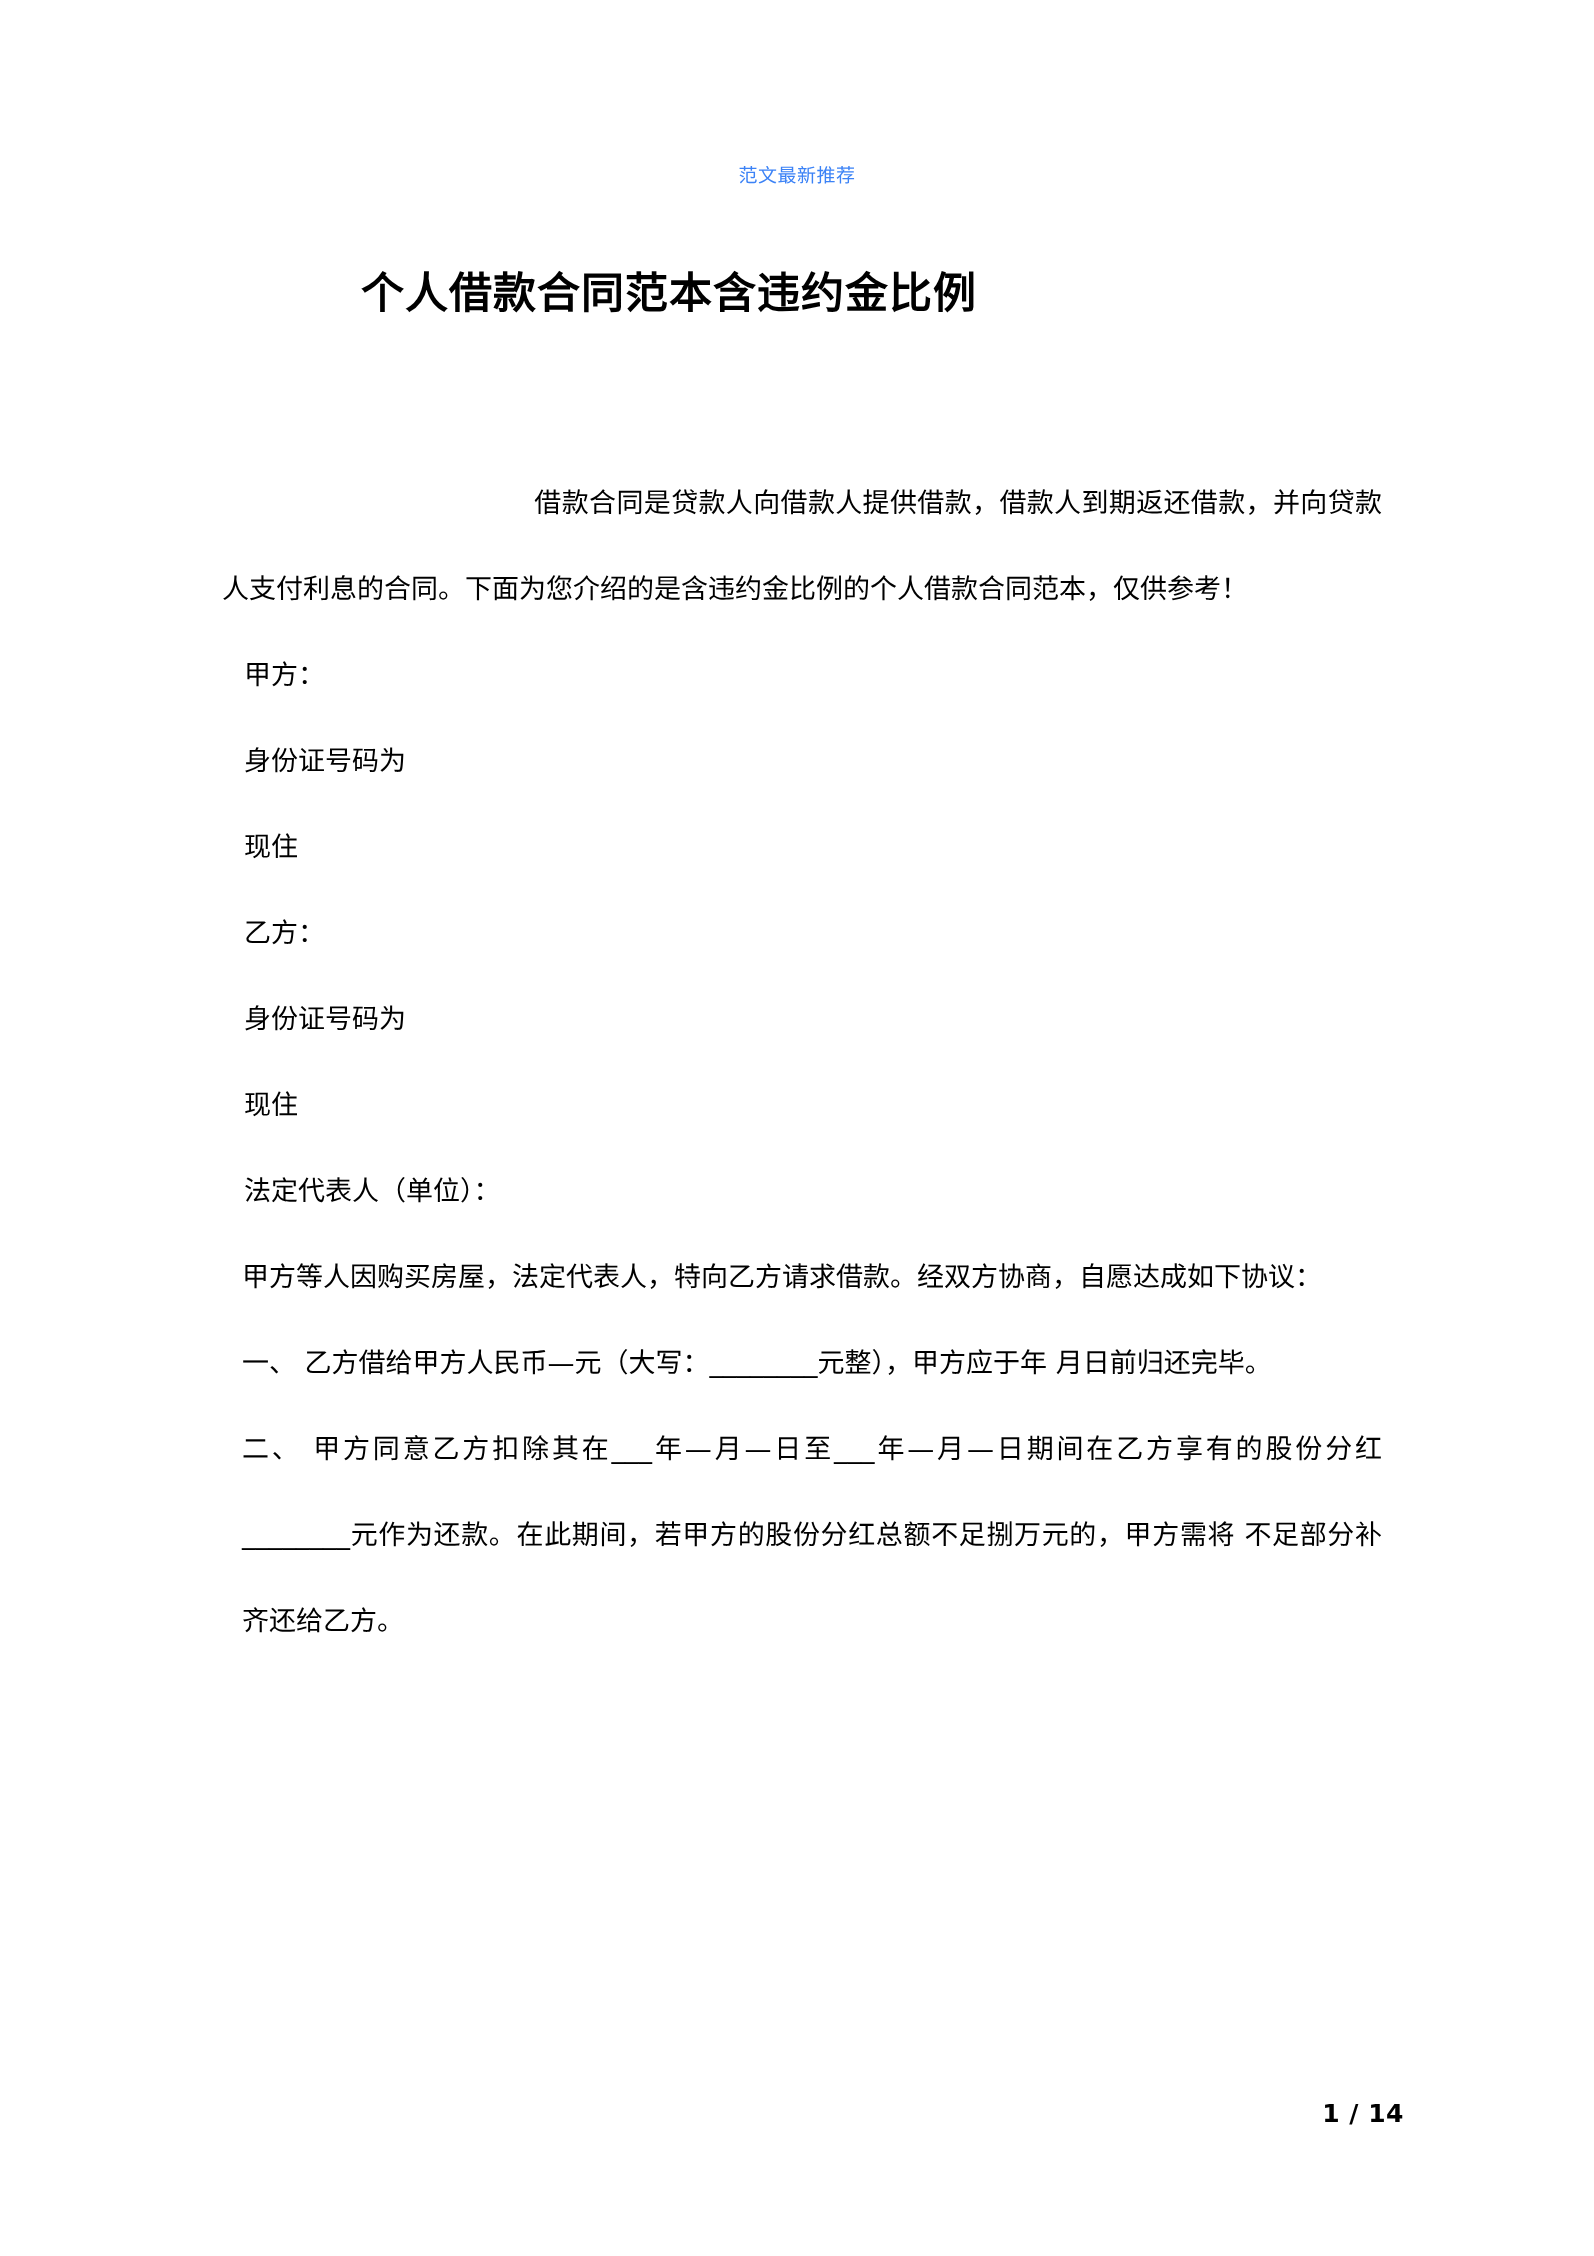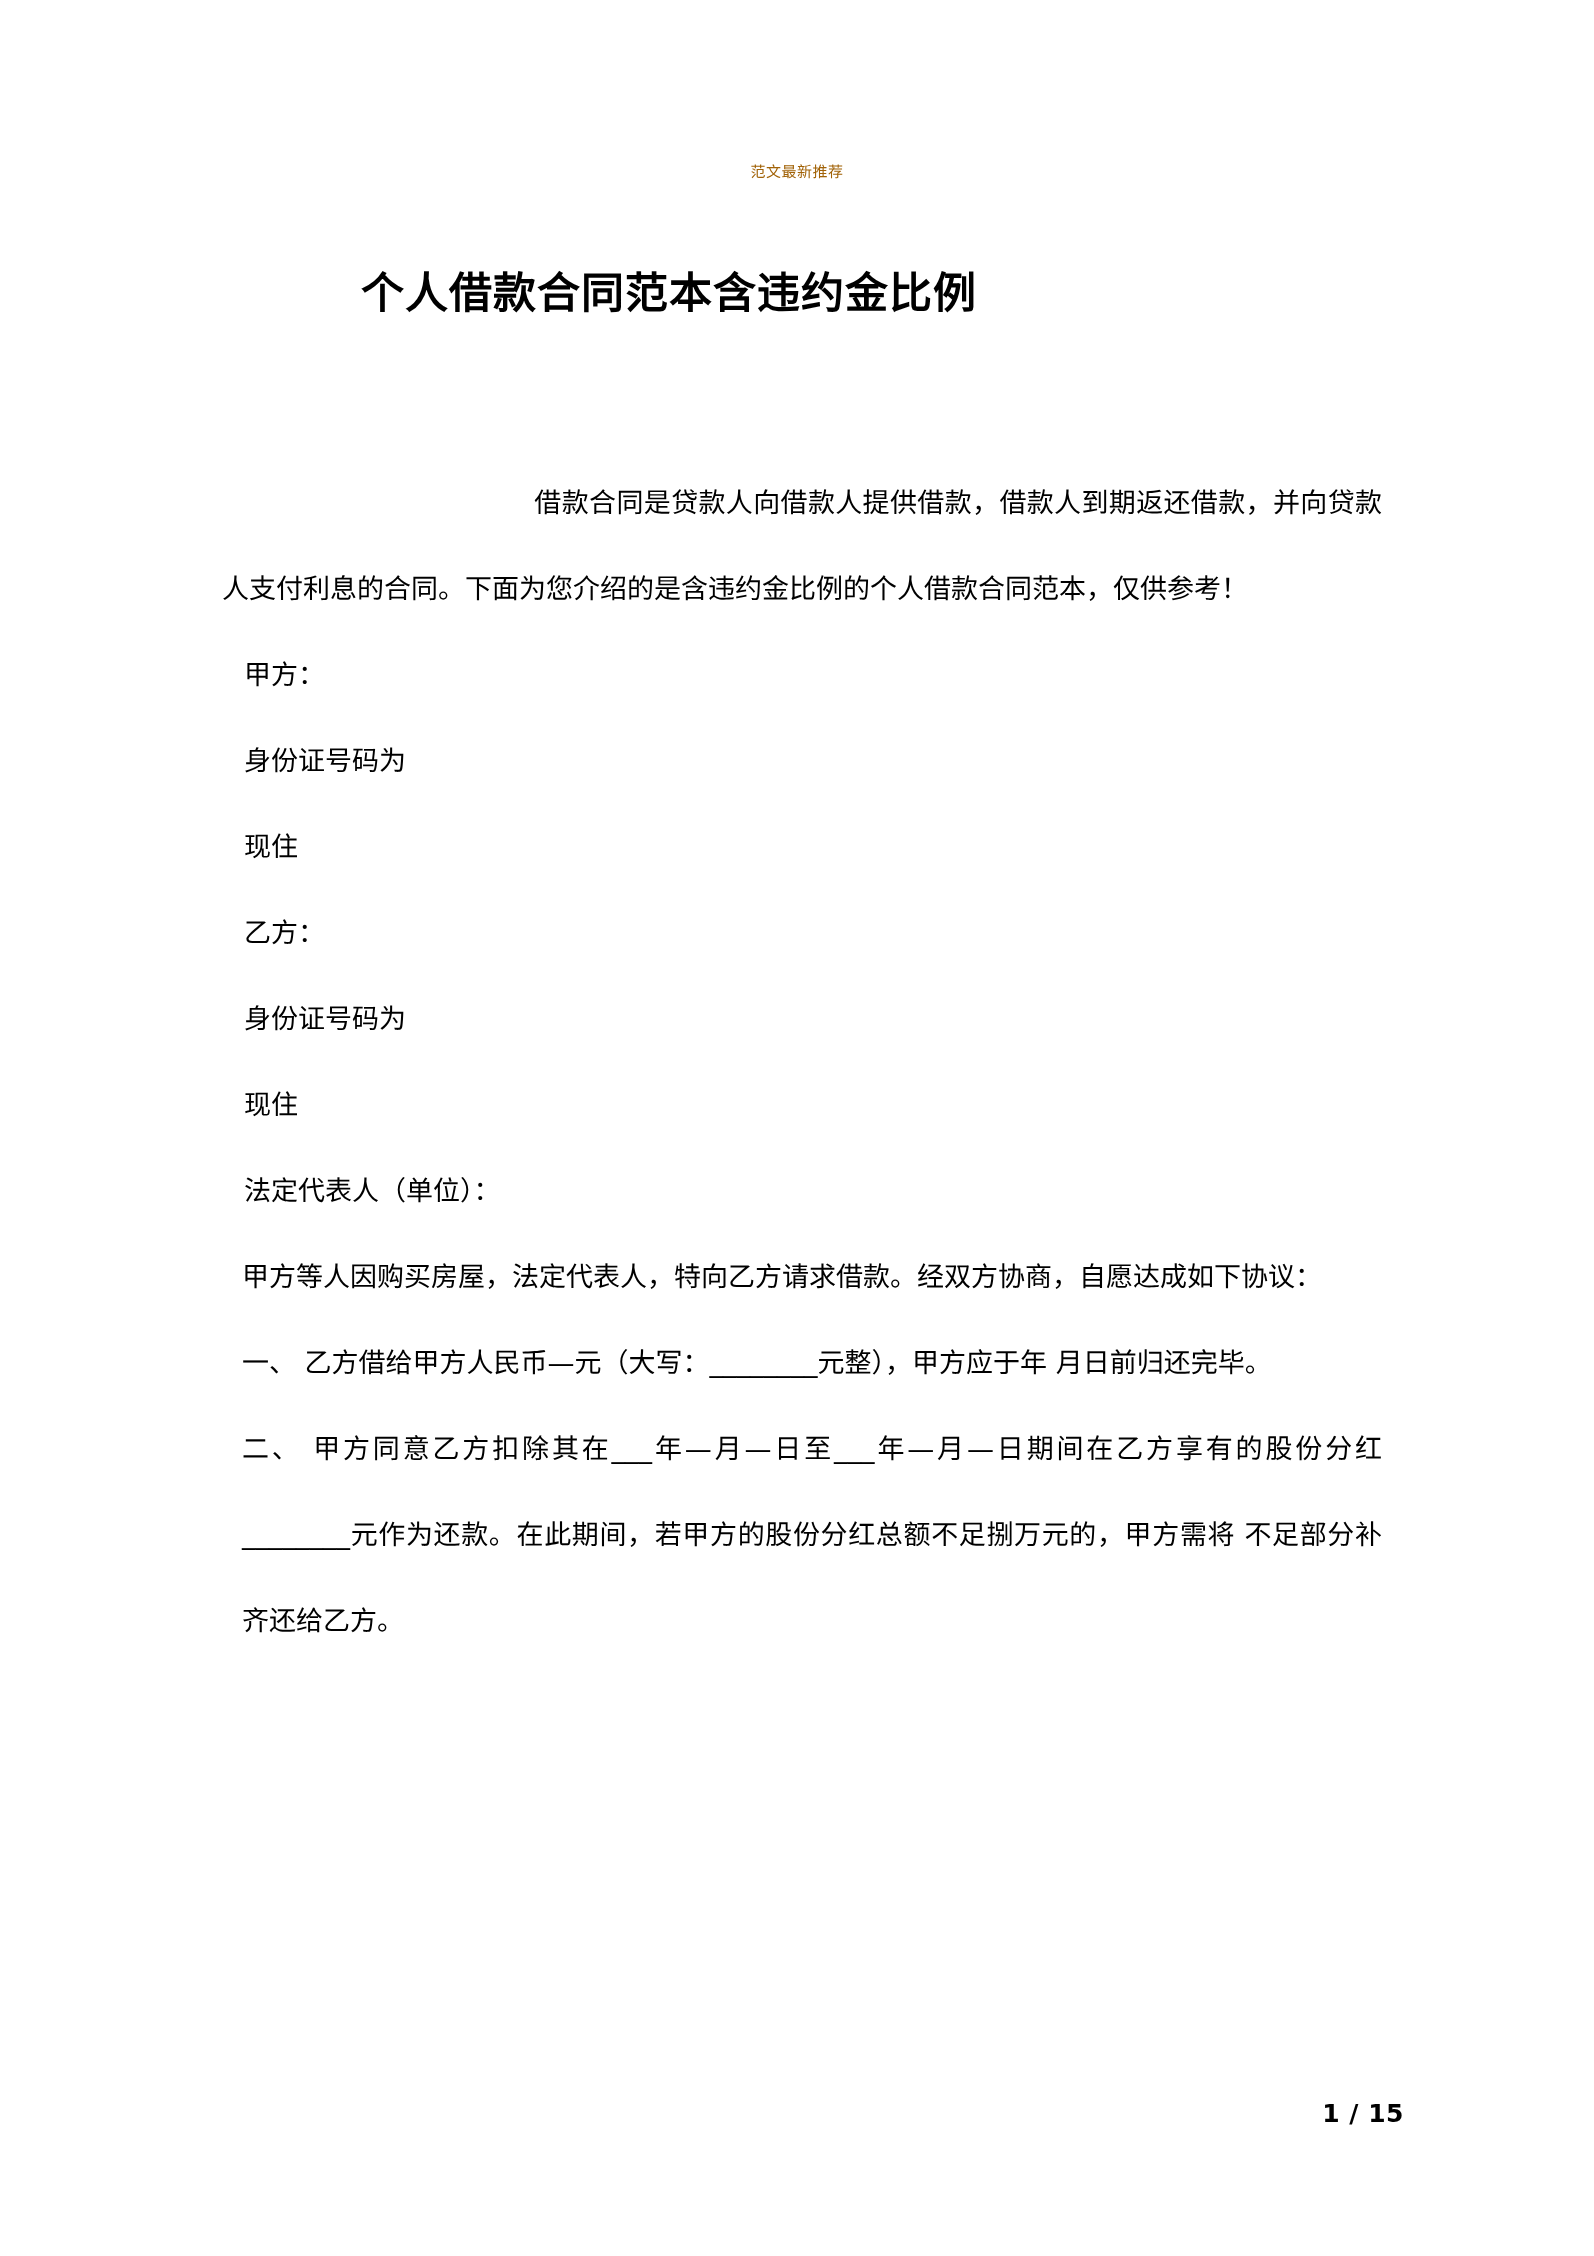--- a/index.html
+++ b/index.html
@@ -21,23 +21,23 @@
     height: 2256px;
     box-sizing: border-box;
     padding: 0;
   }
   .header-note {
     position: absolute;
     top: 160px;
     left: 0;
     width: 1594px;
     text-align: center;
-    font-size: 15px;
+    font-size: 19px;
     letter-spacing: 0.5px;
-    color: #a16207;
+    color: #3b82f6;
   }
   .doc-title {
     position: absolute;
     top: 258px;
     left: 0;
     width: 1338px;
     text-align: center;
     font-size: 43px;
     font-weight: bold;
     letter-spacing: 1px;
@@ -109,15 +109,15 @@
     <p class="para hang">法定代表人（单位）：</p>
 
     <p class="para small-indent">甲方等人因购买房屋，法定代表人，特向乙方请求借款。经双方协商，自愿达成如下协议：</p>
 
     <p class="para small-indent">一、 乙方借给甲方人民币—元（大写：________元整），甲方应于年 月日前归还完毕。</p>
 
     <p class="para small-indent">二、 甲方同意乙方扣除其在___年—月—日至___年—月—日期间在乙方享有的股份分红  ________元作为还款。在此期间，若甲方的股份分红总额不足捌万元的，甲方需将 不足部分补齐还给乙方。</p>
 
   </div>
 
-  <div class="page-number">1 / 15</div>
+  <div class="page-number">1 / 14</div>
 
 </div>
 
 </body></html>

